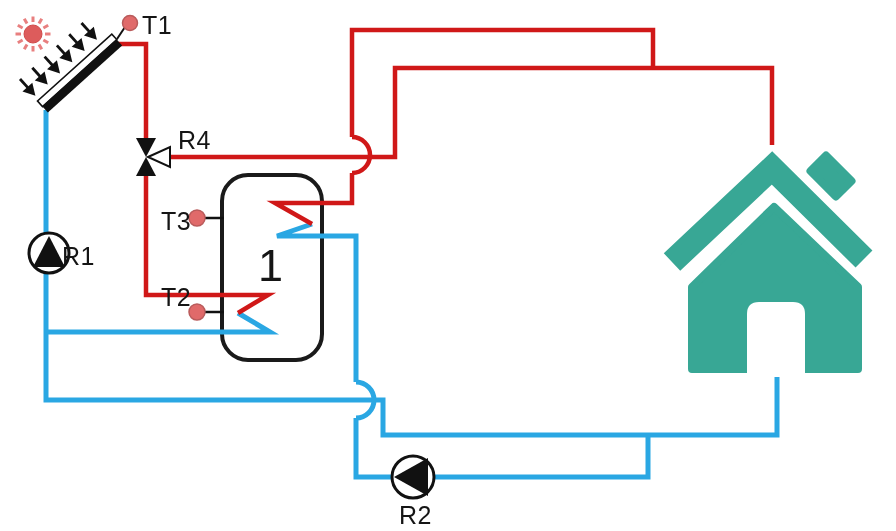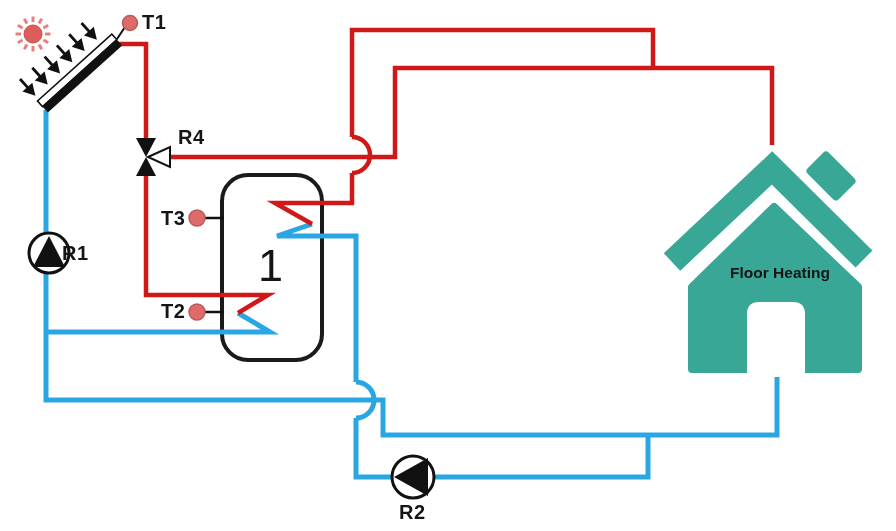--- a/index.html
+++ b/index.html
@@ -3,21 +3,21 @@
 <meta charset="utf-8">
 <style>
   html,body{margin:0;padding:0;background:#fff;}
   #canvas{position:relative;width:896px;height:531px;background:#fff;overflow:hidden;
           font-family:"Liberation Sans",sans-serif;}
   svg{position:absolute;left:0;top:0;}
   .pipe{fill:none;stroke-linejoin:miter;}
   .hot{stroke:var(--hot);stroke-width:4.5;}
   .cold{stroke:var(--cold);stroke-width:5;}
   .lbl{position:absolute;color:#151515;}
-  .lbl-sm{font-size:20px;font-weight:700;letter-spacing:0.5px;}
+  .lbl-sm{font-size:25px;font-weight:400;letter-spacing:0.5px;}
   #lbl-tank{font-size:45px;font-weight:400;}
   #lbl-floor{font-size:15.5px;font-weight:700;width:170px;text-align:center;}
 </style>
 </head>
 <body>
 
 <div id="canvas">
 <svg width="896" height="531" viewBox="0 0 896 531">
 
   <rect x="222" y="175" width="100" height="185" rx="26" fill="#fff" stroke="#1a1a1a" stroke-width="4"></rect>
@@ -101,18 +101,17 @@
     <path d="M692,369 V287 L774,207 L858,287 V369 Z" fill="var(--house)" stroke="var(--house)" stroke-width="8" stroke-linejoin="round"></path>
     <path d="M747,377 V314 Q747,302 759,302 H793 Q805,302 805,314 V377 Z" fill="#fff"></path>
     <path d="M672,262 L772,168 L864,259" fill="none" stroke="var(--house)" stroke-width="24"></path>
     <path d="M826,155.5 L851.5,181 L835.9,196.5 L810.5,171 Z" fill="var(--house)" stroke="var(--house)" stroke-width="8" stroke-linejoin="round"></path>
   </g>
 </svg>
 
 <span class="lbl lbl-sm" style="left:142px;top:11px;">T1</span>
 <span class="lbl lbl-sm" style="left:178px;top:126px;">R4</span>
 <span class="lbl lbl-sm" style="left:161px;top:207px;text-align:right;">T3</span>
-<span class="lbl lbl-sm" style="left:161px;top:300px;text-align:center;">T2</span>
+<span class="lbl lbl-sm" style="left:161px;top:283px;text-align:center;">T2</span>
 <span class="lbl lbl-sm" style="left:62px;top:242px;">R1</span>
 <span class="lbl lbl-sm" style="left:399px;top:501px;text-align:right;">R2</span>
 <span class="lbl" id="lbl-tank" style="left:258px;top:240px;">1</span>
-<span class="lbl" id="lbl-floor" style="left:695px;top:264px;">Floor Heating</span>
 </div>
 
 </body></html>

